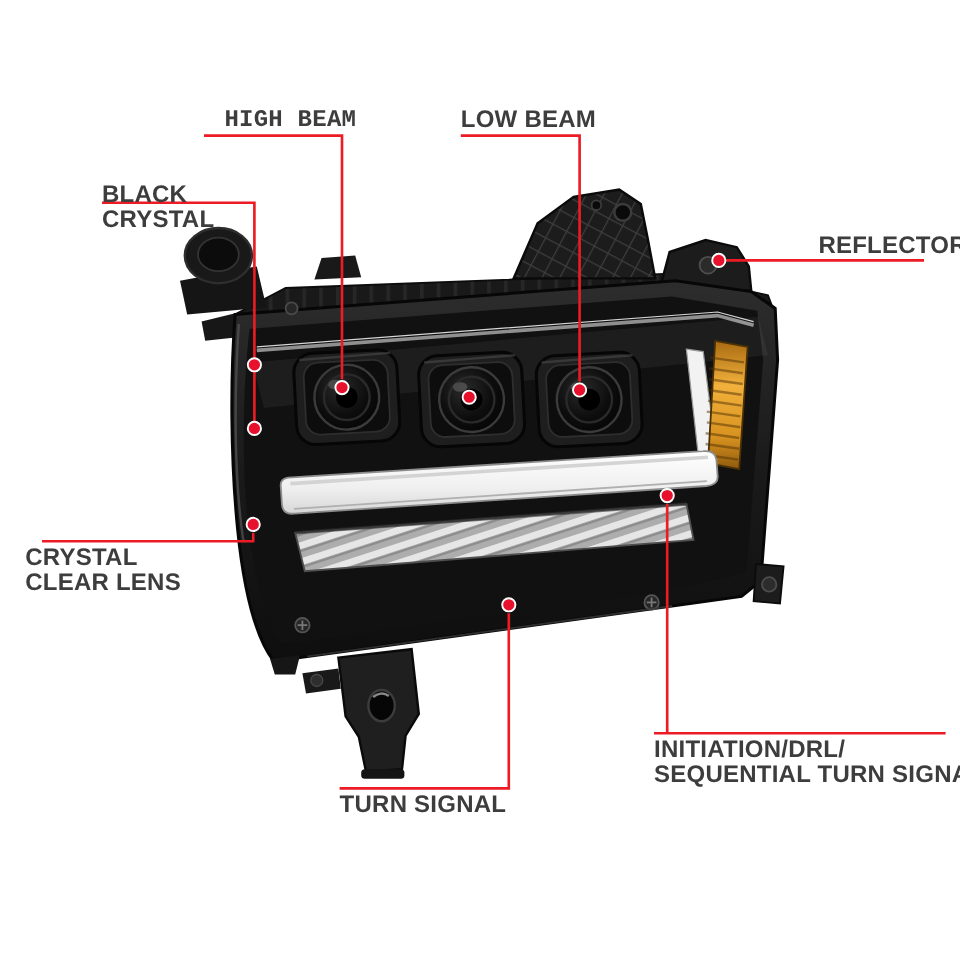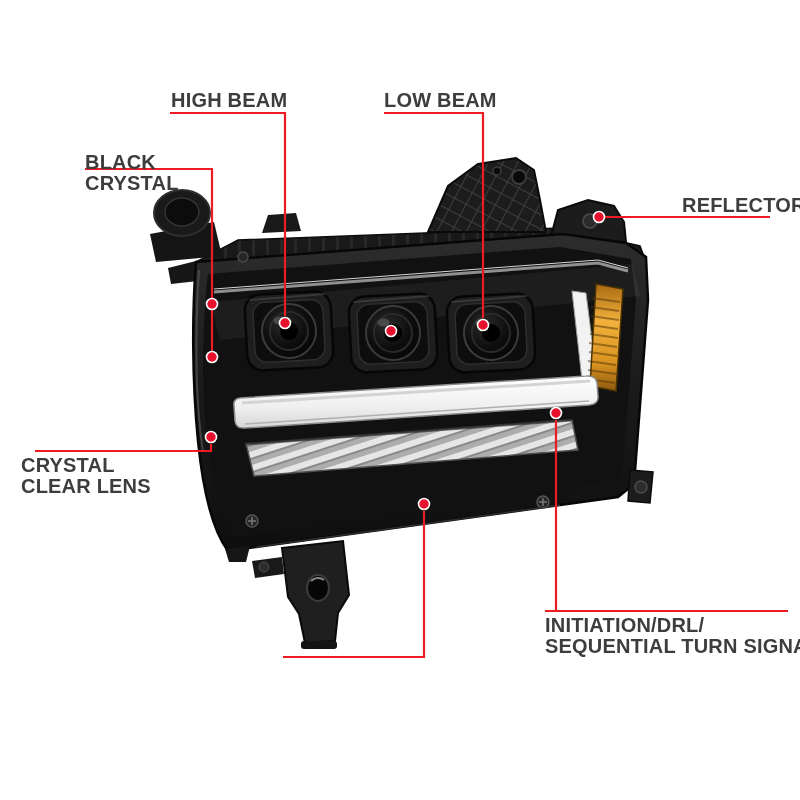--- a/index.html
+++ b/index.html
@@ -24,21 +24,21 @@
     position: absolute;
     font-weight: 700;
     font-size: 20px;
     line-height: 21px;
     letter-spacing: 0.2px;
     color: #3d3d3d;
     white-space: nowrap;
     z-index: 5;
   }
   .callout-label span { display: block; }
-  #lbl-high-beam   { left: 171px; top: 90px; }
+  #lbl-high-beam   { left: 187px; top: 90px; font-family: Liberation Mono, monospace; }
   #lbl-low-beam    { left: 384px; top: 90px; text-align: right; }
   #lbl-black-housing { left: 85px; top: 124px; margin-top: 28px; }
   #lbl-reflector   { left: 682px; top: 195px; text-align: center; }
   #lbl-crystal     { left: 21px;  top: 455px; }
   #lbl-sequential  { left: 283px; top: 661px; }
   #lbl-initiation  { left: 545px; top: 615px; }
 </style>
 </head>
 <body>
 
@@ -220,20 +220,21 @@
   <div class="callout-label" id="lbl-reflector">
     <span>REFLECTOR</span>
   </div>
 
   <div class="callout-label" id="lbl-crystal">
     <span>CRYSTAL</span>
     <span>CLEAR LENS</span>
   </div>
 
   <div class="callout-label" id="lbl-sequential">
+    <span>TURN SIGNAL</span>
   </div>
 
   <div class="callout-label" id="lbl-initiation">
     <span>INITIATION/DRL/</span>
     <span>SEQUENTIAL TURN SIGNAL</span>
   </div>
 
 </div>
 
 </body></html>

